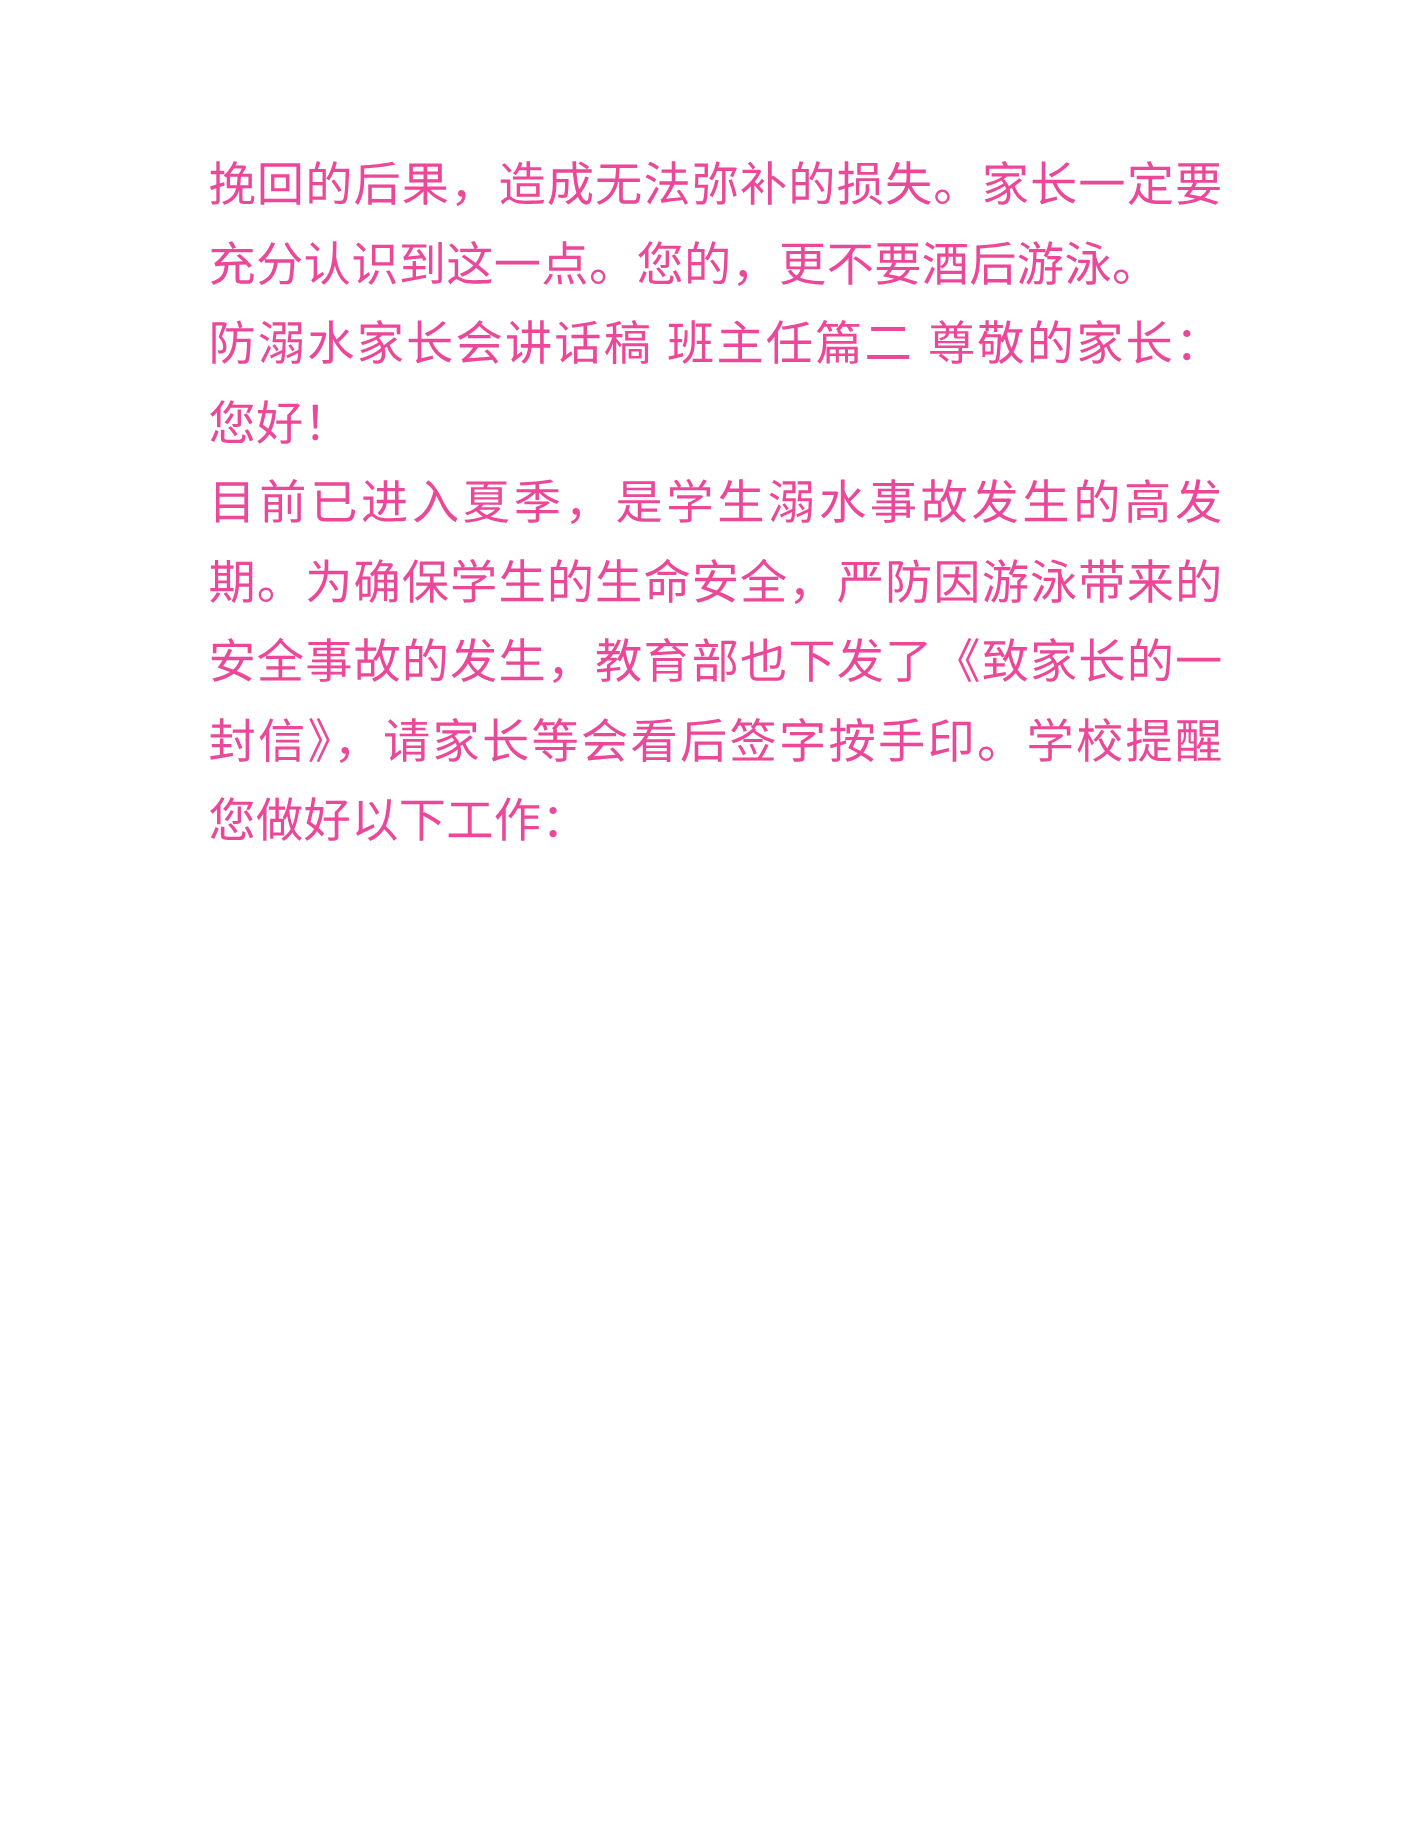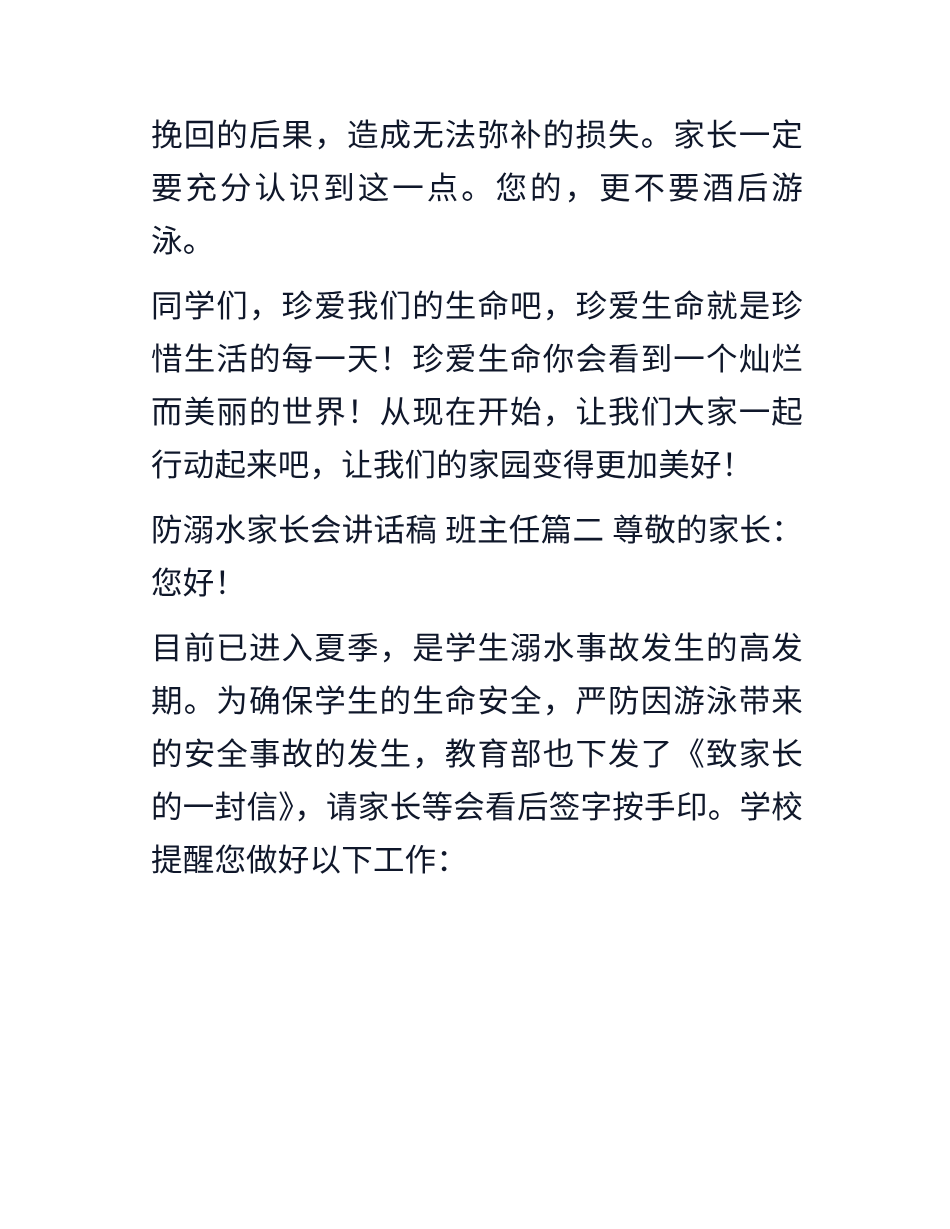--- a/index.html
+++ b/index.html
@@ -20,23 +20,23 @@
     overflow: hidden;
     box-sizing: border-box;
   }
   .doc-body {
     position: absolute;
     left: 139px;
     top: 97px;
     width: 676px;
   }
   .para {
-    margin: 12px;
+    margin: 0;
     padding: 0;
-    color: #0f172a;
+    color: #ec4899;
     font-size: 31.5px;
     line-height: 53px;
     letter-spacing: 0.2px;
     text-align: justify;
     text-justify: inter-ideograph;
     word-break: break-all;
     font-weight: 400;
   }
   
   .para:last-child {
@@ -47,20 +47,19 @@
 <body>
 
 <div class="page">
   <div class="doc-body">
 
     <p class="para">挽回的后果，造成无法弥补的损失。家长一定要充分认识到这一点。您的，更不要酒后游泳。</p>
 
 
 
 
-    <p class="para">同学们，珍爱我们的生命吧，珍爱生命就是珍惜生活的每一天！珍爱生命你会看到一个灿烂而美丽的世界！从现在开始，让我们大家一起行动起来吧，让我们的家园变得更加美好！</p>
 
     <p class="para">防溺水家长会讲话稿 班主任篇二 尊敬的家长： 您好！</p>
 
     <p class="para">目前已进入夏季，是学生溺水事故发生的高发期。为确保学生的生命安全，严防因游泳带来的安全事故的发生，教育部也下发了《致家长的一封信》，请家长等会看后签字按手印。学校提醒您做好以下工作：</p>
 
   </div>
 </div>
 
 </body></html>

